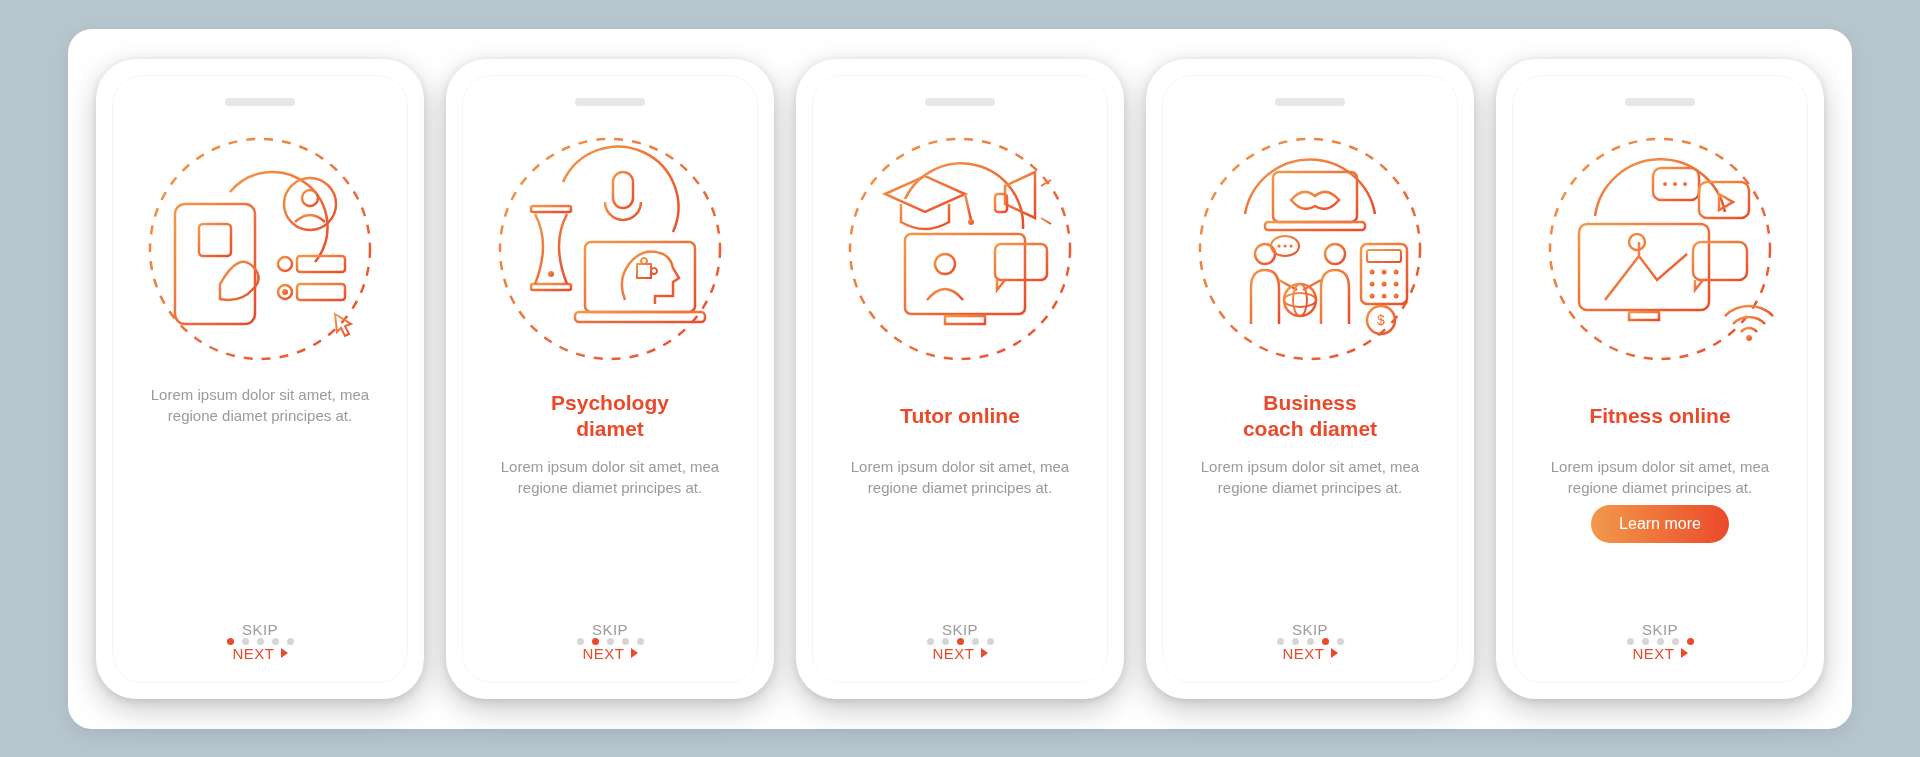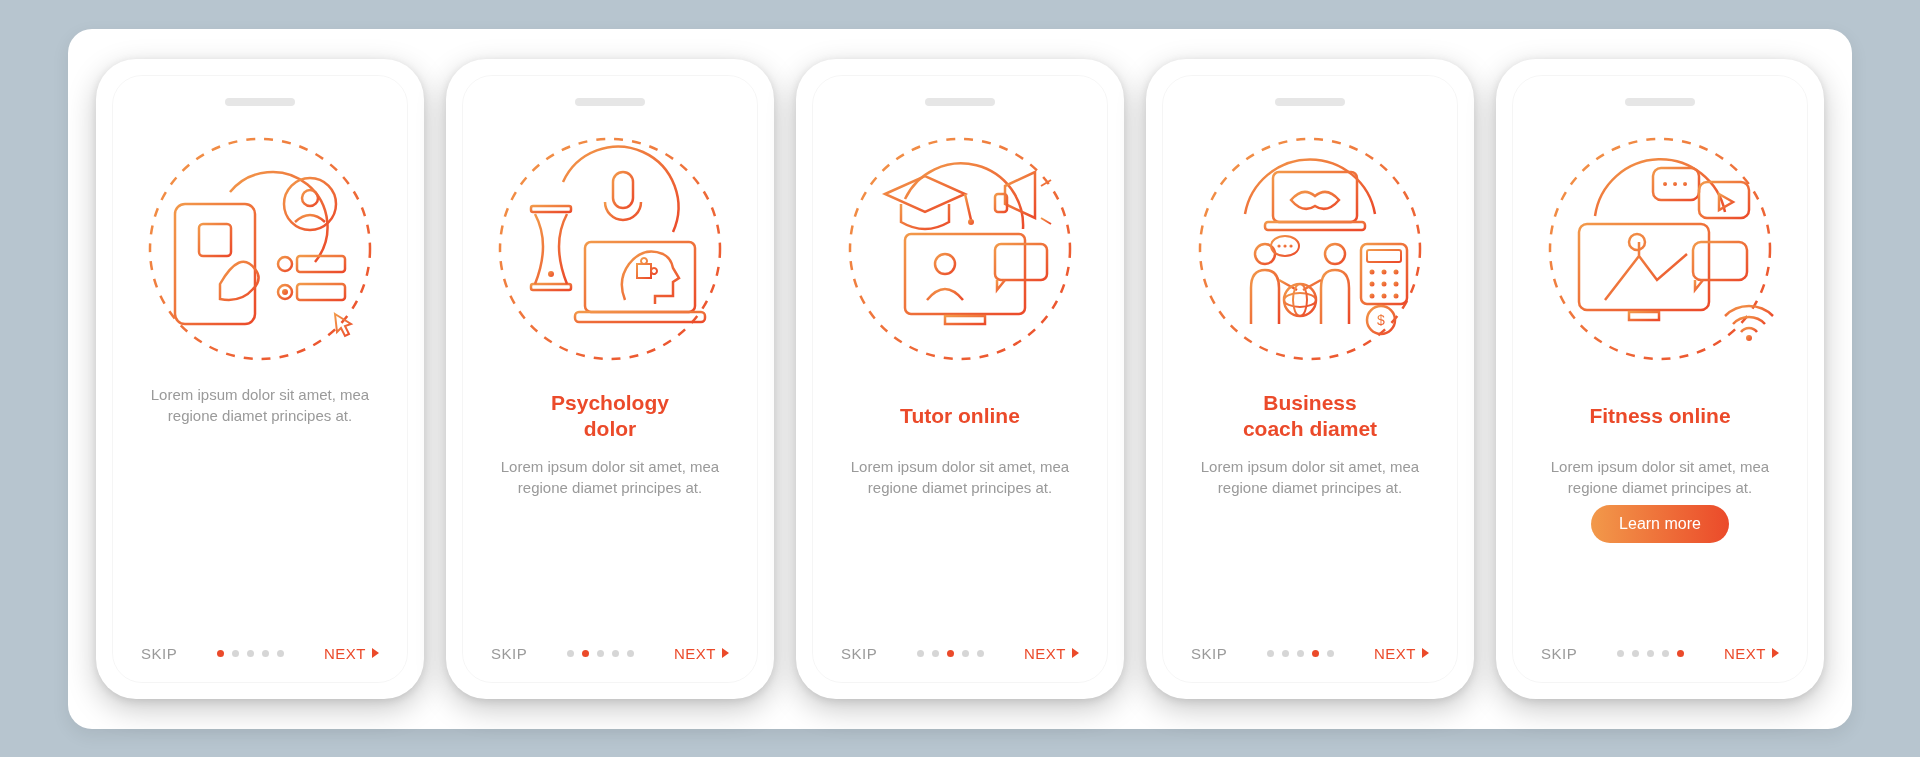--- a/index.html
+++ b/index.html
@@ -84,20 +84,21 @@
     font-size: 16px;
     cursor: pointer;
   }
   .nav-row {
     position: absolute;
     bottom: 20px;
     left: 28px; right: 28px;
     display: flex;
     align-items: center;
     justify-content: space-between;
+    flex-direction: column;
   }
   .skip {
     color: #9a9a9a;
     font-size: 15px;
     letter-spacing: 0.5px;
     cursor: pointer;
   }
   .next {
     color: #eb4a2a;
     font-size: 15px;
@@ -217,21 +218,21 @@
           </g>
 
           <rect x="100" y="118" width="110" height="70" rx="6" fill="none" stroke="url(#g2)" stroke-width="2.5"></rect>
           <rect x="90" y="188" width="130" height="10" rx="4" fill="none" stroke="url(#g2)" stroke-width="2.5"></rect>
           <path d="M140 176 q-8 -20 4 -36 q14 -18 34 -10 q8 4 10 14 l6 10 l-6 4 l0 14 l-18 0 l0 8" fill="none" stroke="url(#g2)" stroke-width="2.5"></path>
           <rect x="152" y="140" width="14" height="14" fill="none" stroke="url(#g2)" stroke-width="2"></rect>
           <path d="M159 140 a3 3 0 1 1 0.01 0 M166 147 a3 3 0 1 1 0 0.01" fill="none" stroke="url(#g2)" stroke-width="2"></path>
         </svg>
       </div>
       <div class="title">Psychology
-dolor</div>
+diamet</div>
       <div class="body-text">Lorem ipsum dolor sit amet, mea regione diamet principes at.</div>
       <div class="nav-row">
         <span class="skip">SKIP</span>
         <div class="dots">
           <span></span>
           <span class="active"></span>
           <span></span>
           <span></span>
           <span></span>
         </div>

